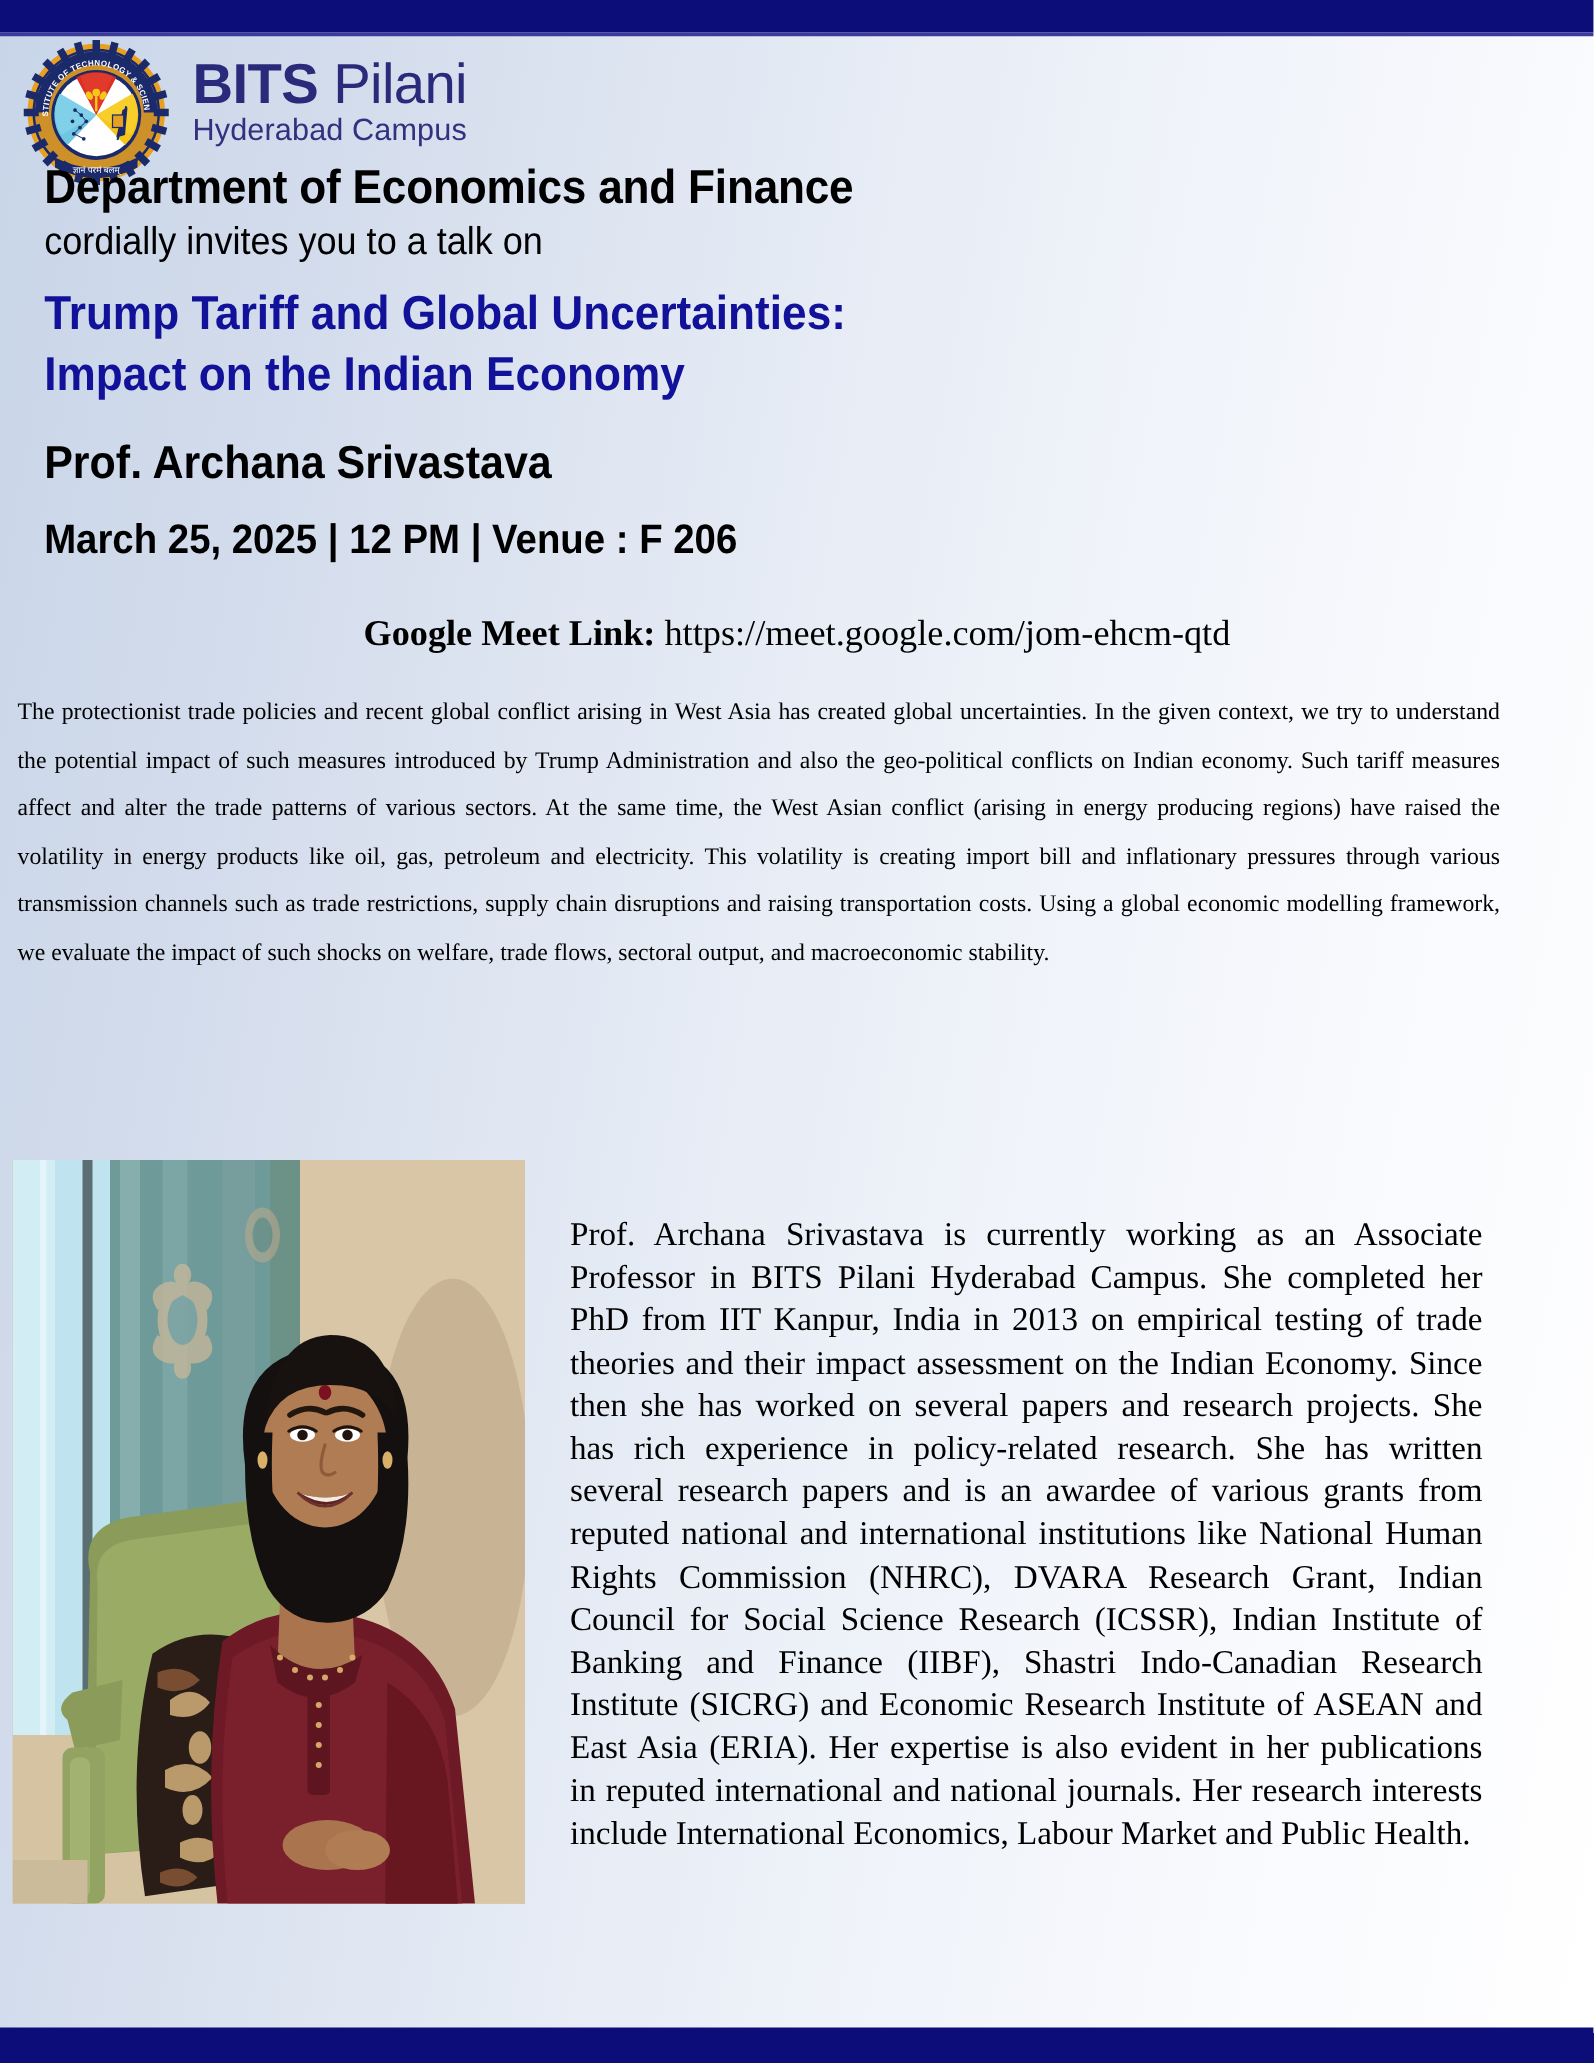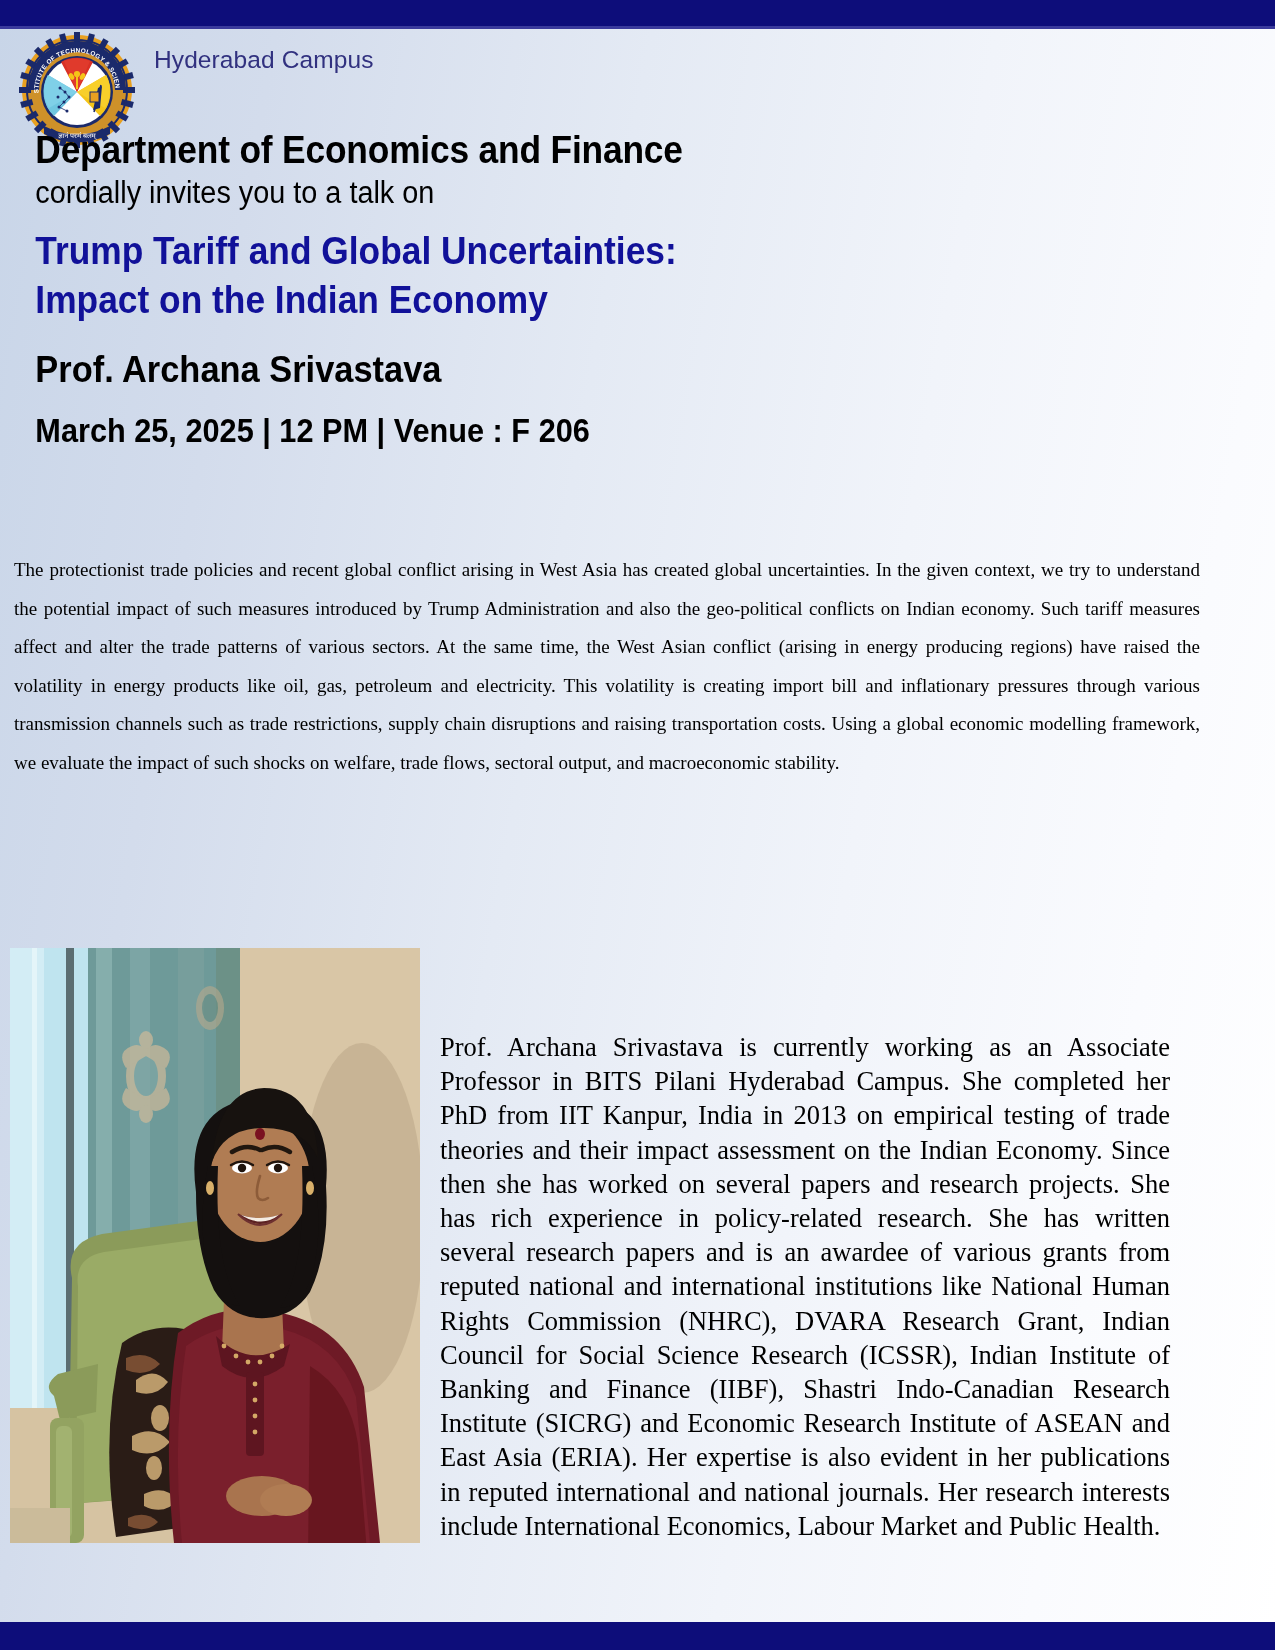--- a/index.html
+++ b/index.html
@@ -163,23 +163,22 @@
     text-justify: inter-word;
   }
 
   
   .lower {
     position: absolute;
     top: 928px;
     left: 10px;
     width: 1205px;
     display: flex;
-    align-items: flex-end;
-    gap: 20px;
-    margin-top: 20px;
+    align-items: center;
+    gap: 36px;
   }
   .photo {
     position: relative;
     width: 410px;
     height: 595px;
     flex: none;
     overflow: hidden;
     background: #d8cbb0;
   }
   .photo svg { display: block; }
@@ -288,35 +287,42 @@
             <rect x="76" y="62" width="9" height="10" fill="#e8a020" stroke="#1b2a6b" stroke-width="1"></rect>
           </g>
 
           <path d="M30 96 Q63 113 96 96 L96 104 Q63 121 30 104 Z" fill="#1b2a6b"></path>
           <text x="63" y="108" font-family="Liberation Serif, serif" font-size="7" fill="#ffffff" text-anchor="middle">ज्ञानं परमं बलम्</text>
         </g>
       </svg>
     </div>
 
     <div class="logo-words">
+      <div class="logo-bits-row">
+        <span class="logo-bits">BITS</span><span class="logo-pilani"> Pilani</span>
+      </div>
       <div class="logo-campus">Hyderabad Campus</div>
     </div>
   </div>
 
   <div class="title-block">
     <div class="dept-line">Department of Economics and Finance</div>
     <div class="invite-line">cordially invites you to a talk on</div>
     <div class="talk-title">
       <div>Trump Tariff and Global Uncertainties:</div>
       <div>Impact on the Indian Economy</div>
     </div>
     <div class="speaker-name">Prof. Archana Srivastava</div>
     <div class="datetime-line">March 25, 2025  | 12 PM | Venue : F 206</div>
   </div>
 
+  <div class="meet-line">
+    <span class="meet-label">Google Meet Link:</span>
+    <span class="meet-url">https://meet.google.com/jom-ehcm-qtd</span>
+  </div>
 
   <div class="abstract">The protectionist trade policies and recent global conflict arising in West Asia has created global uncertainties. In the given context, we try to understand the potential impact of such measures introduced by Trump Administration and also the geo-political conflicts on Indian economy. Such tariff measures affect and alter the trade patterns of various sectors. At the same time, the West Asian conflict (arising in energy producing regions) have raised the volatility in energy products like oil, gas, petroleum and electricity. This volatility is creating import bill and inflationary pressures through various transmission channels such as trade restrictions, supply chain disruptions and raising transportation costs. Using a global economic modelling framework, we evaluate the impact of such shocks on welfare, trade flows, sectoral output, and macroeconomic stability.</div>
 
   <div class="lower">
 
     <div class="photo">
       <svg width="410" height="595" viewBox="0 0 410 595" aria-hidden="true">
 
         <rect x="0" y="0" width="410" height="595" fill="#d6c3a2"></rect>
         <rect x="230" y="0" width="180" height="595" fill="#d9c6a6"></rect>

